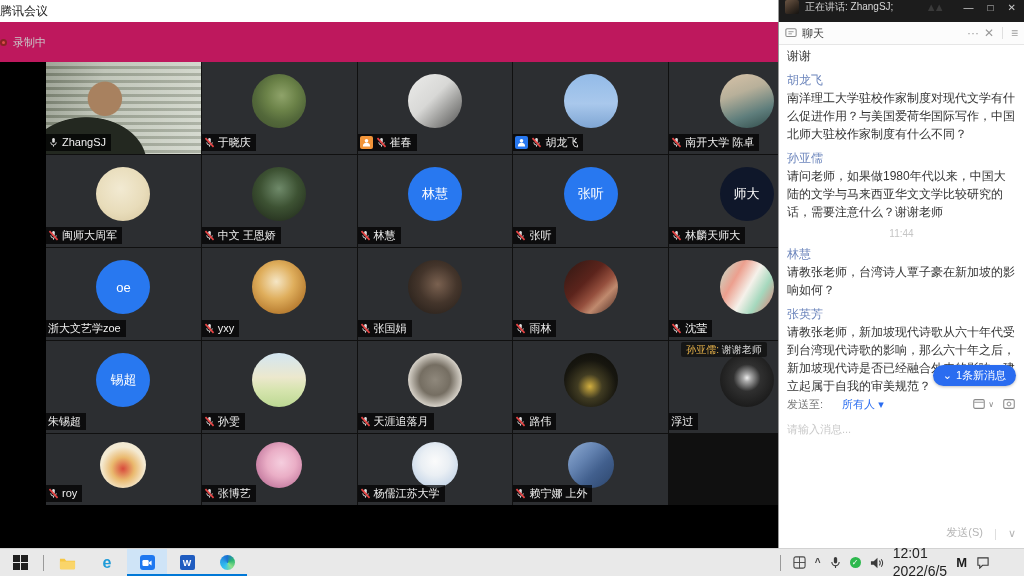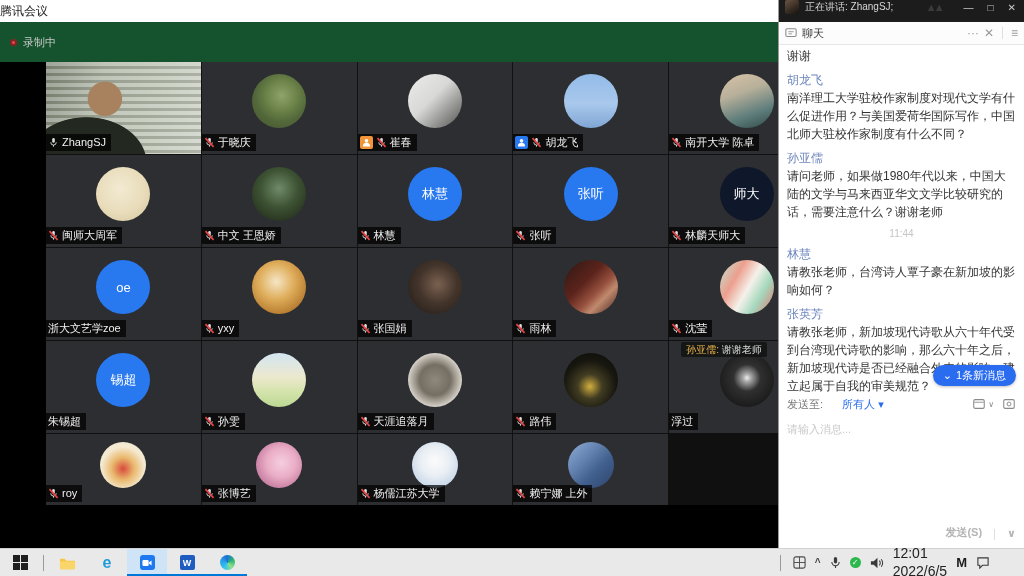--- a/index.html
+++ b/index.html
@@ -3,21 +3,21 @@
 <meta charset="utf-8">
 <style>
   * { margin:0; padding:0; box-sizing:border-box; }
   html,body { width:1024px; height:576px; overflow:hidden; background:#000;
               font-family:"Liberation Sans","DejaVu Sans",sans-serif; }
 
   
   .meeting-window { position:absolute; left:0; top:0; width:778px; height:548px; background:#000; }
   .mtitlebar { height:22px; background:#fff; display:flex; align-items:center; 
                font-size:12px; color:#222; }
-  .topstrip { height:40px; background:#14532d; display:flex; align-items:center; padding-left:10px; }
+  .topstrip { height:40px; background:#be185d; display:flex; align-items:center; }
   .rec { display:flex; align-items:center; gap:6px; font-size:11px; color:#c9c9c9; }
   .rec-dot { width:7px; height:7px; border-radius:50%; background:#e04b4b; border:2px solid #8a2424; }
 
   .grid { position:absolute; left:0; top:62px; width:778px; height:443px;
           display:grid; grid-template-columns:repeat(5,1fr);
           grid-template-rows:92px 92px 92px 92px 71px; gap:1px; background:#101010;margin-left:46px; }
   .tile { position:relative; background:#2c2e31; display:flex; align-items:center; justify-content:center; overflow:hidden; }
   .avatar { width:54px; height:54px; border-radius:50%; margin-bottom:14px;
             display:flex; align-items:center; justify-content:center; overflow:hidden; flex:none; }
   .grid .tile:nth-child(n+21) .avatar { width:46px; height:46px; margin-bottom:10px; }
@@ -62,21 +62,21 @@
   .newpill { position:absolute; right:8px; bottom:6px; display:inline-flex; align-items:center; gap:4px;
              background:#2a6cf0; color:#fff; font-size:11px; padding:3px 10px; border-radius:12px;
              box-shadow:0 1px 3px rgba(0,0,0,.25); }
   .sendrow { height:24px; display:flex; align-items:center; padding:0 8px; gap:19px; flex:none; }
   .sendrow .lab { color:#7a7a7a; font-size:11px; }
   .sendrow .val { color:#2a6cf0; font-size:11px; }
   .sendrow .icons { margin-left:auto; display:flex; align-items:center; gap:8px; }
   .inputarea { height:132px; flex:none; display:flex; flex-direction:column; padding:6px 8px 8px; }
   .placeholder { color:#c9c9c9; font-size:11px; }
   .sendbtnrow { margin-top:auto; align-self:flex-end; display:flex; align-items:flex-end; gap:12px;
-                color:#b5b5b5; font-size:11px;font-weight:bold; }
+                color:#b5b5b5; font-size:11px; }
   .sbdiv { width:1px; height:11px; background:#dedede; }
 
   
   .taskbar { position:absolute; left:0; bottom:0; width:1024px; height:28px; background:#e9e9e9;
              border-top:1px solid #d2d2d2; display:flex; align-items:stretch; z-index:10; }
   .tb-btn { width:40px; display:flex; align-items:center; justify-content:center; }
   .tb-sep { width:1px; height:16px; background:#9a9a9a; align-self:center; margin:0 3px; }
   .tb-btn.app.active { box-shadow:inset 0 -2px 0 #0078d7; }
   .tb-btn.app.focused { background:#cfe4f7; }
   .ic-e { color:#1f9bd8; font-weight:bold; font-size:16px; line-height:16px; }

